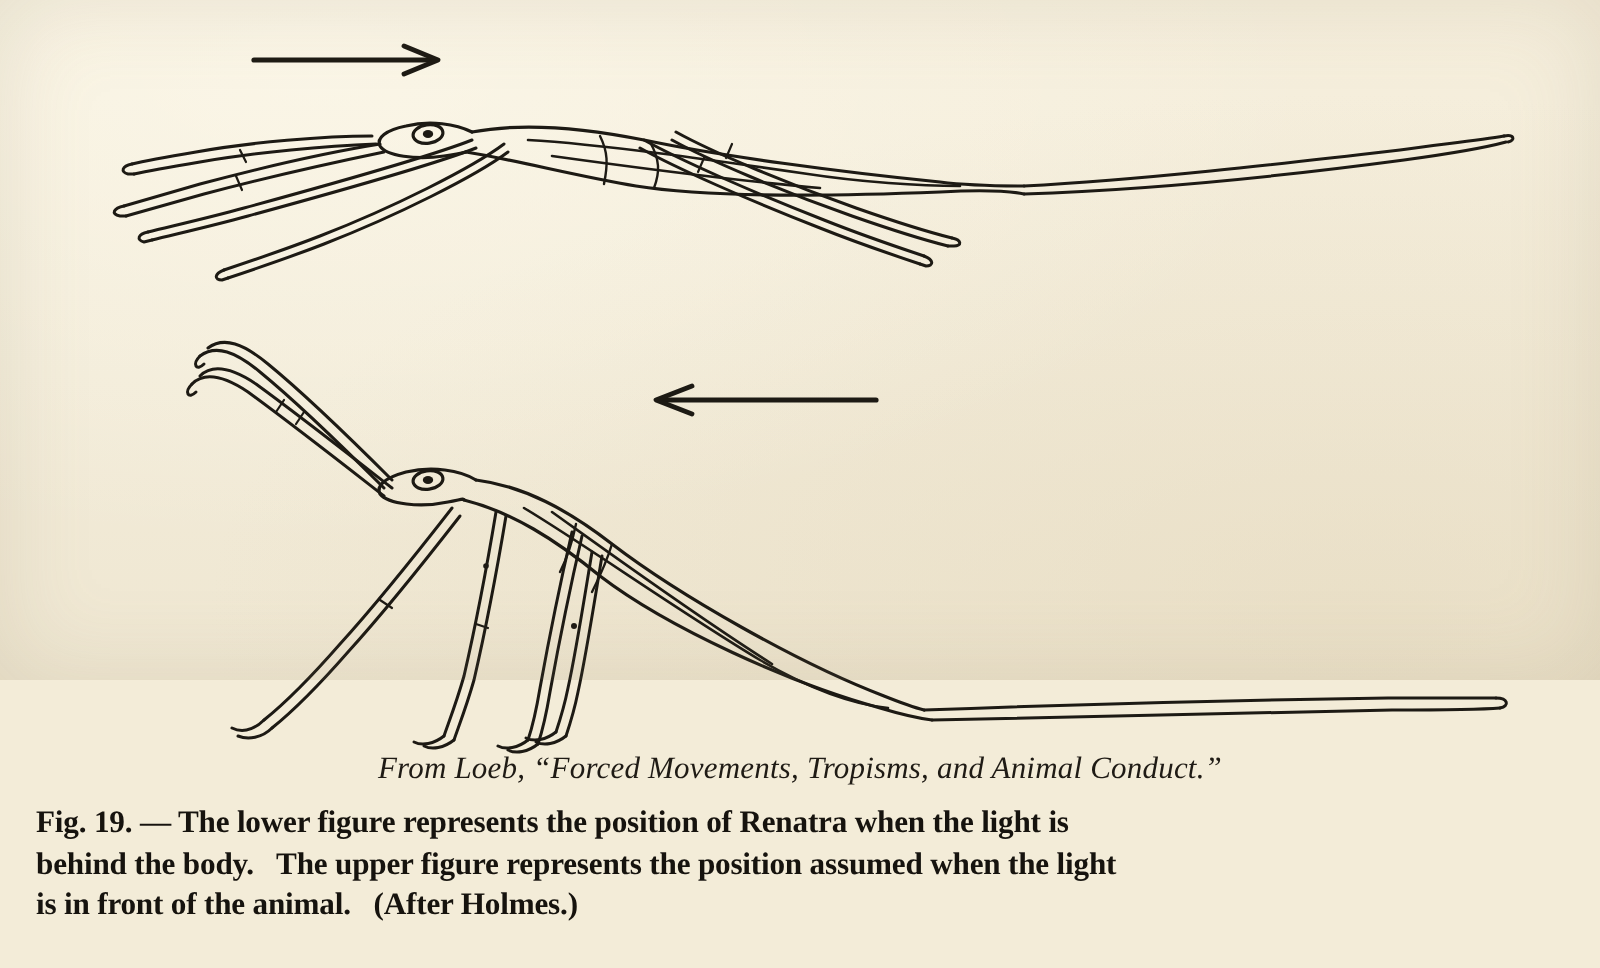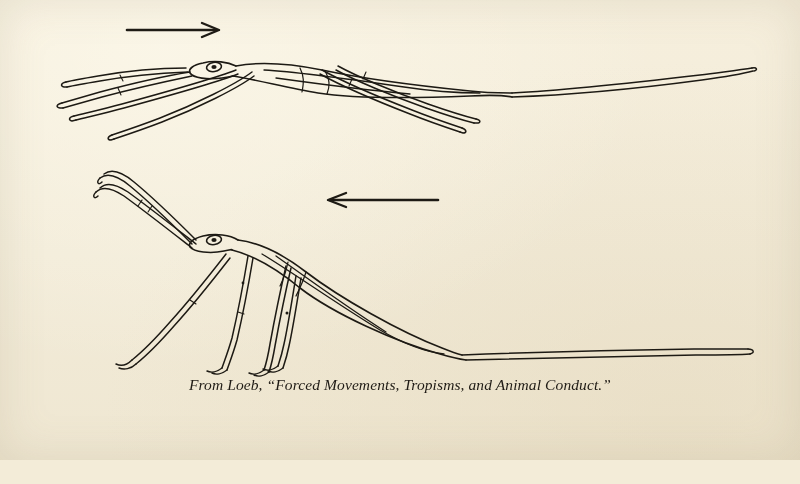--- a/index.html
+++ b/index.html
@@ -10,21 +10,21 @@
   body {
     width: 800px;
     height: 484px;
     overflow: hidden;
     font-family: "Liberation Serif", serif;
     color: #1d1a14;
   }
   #page {
     position: relative;
     width: 800px;
-    height: 460px;
+    height: 340px;
     background: #fdba74;
   }
   
   #paper-texture {
     position: absolute;
     inset: 0;
     background:
       radial-gradient(ellipse at 20% 10%, rgba(255,252,240,0.55), rgba(255,255,255,0) 55%),
       radial-gradient(ellipse at 85% 90%, rgba(226,213,184,0.45), rgba(255,255,255,0) 60%),
       linear-gradient(180deg, #f6efdd 0%, #f2ebd8 55%, #efe7d2 100%);
@@ -225,15 +225,20 @@
         </g>
 
       </g>
     </svg>
   </div>
 
   <div class="caption-source">
     <span>From Loeb, “Forced Movements, Tropisms, and Animal Conduct.”</span>
   </div>
 
+  <div id="caption-block">
+    <div class="cap-line">Fig. 19. — The lower figure represents the position of Renatra when the light is</div>
+    <div class="cap-line">behind the body.   The upper figure represents the position assumed when the light</div>
+    <div class="cap-line">is in front of the animal.   (After Holmes.)</div>
+  </div>
 
   <div id="edge-shade"></div>
 </div>
 
 </body></html>

